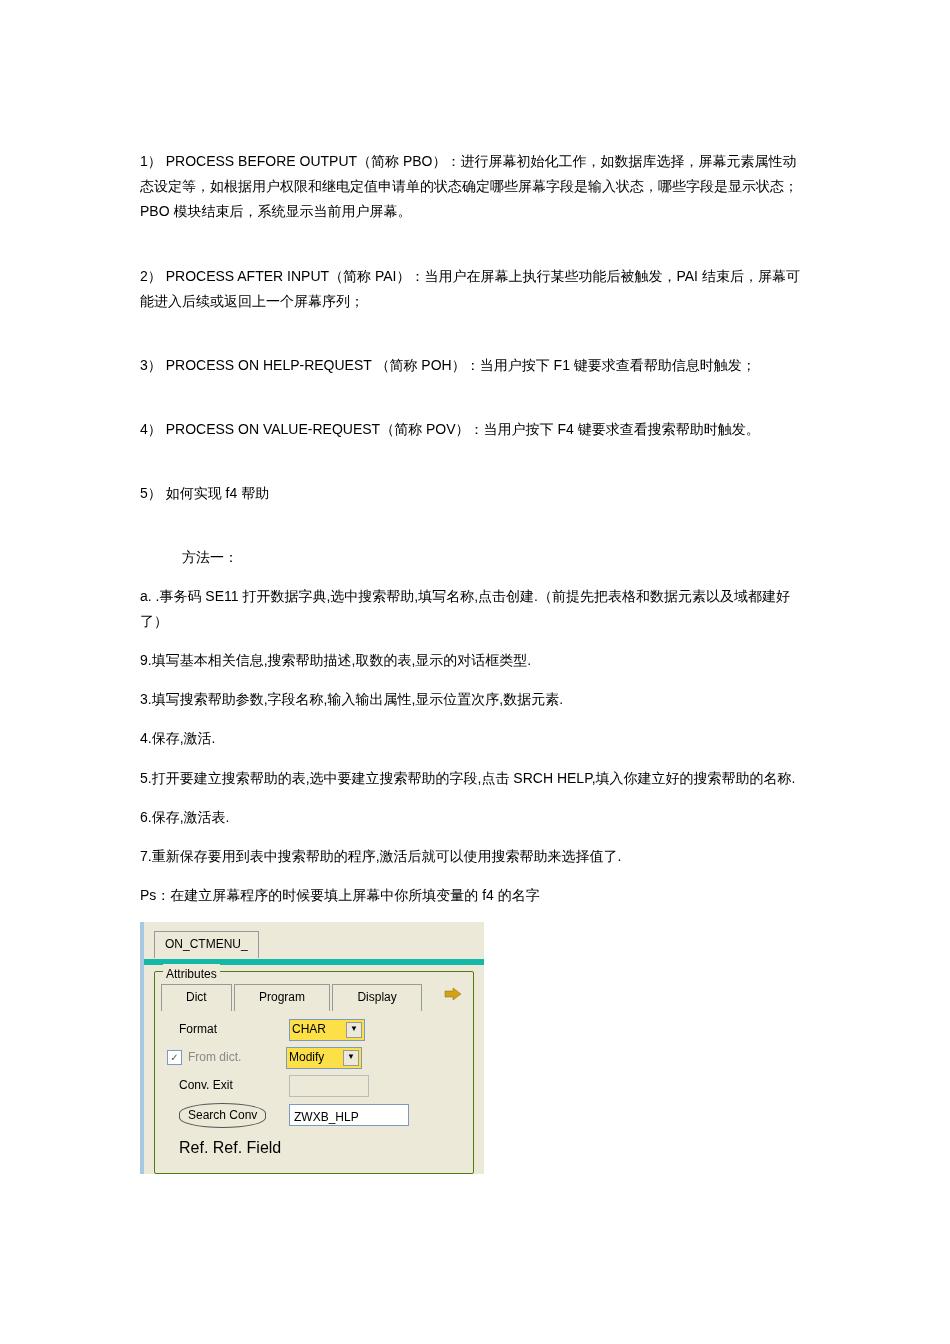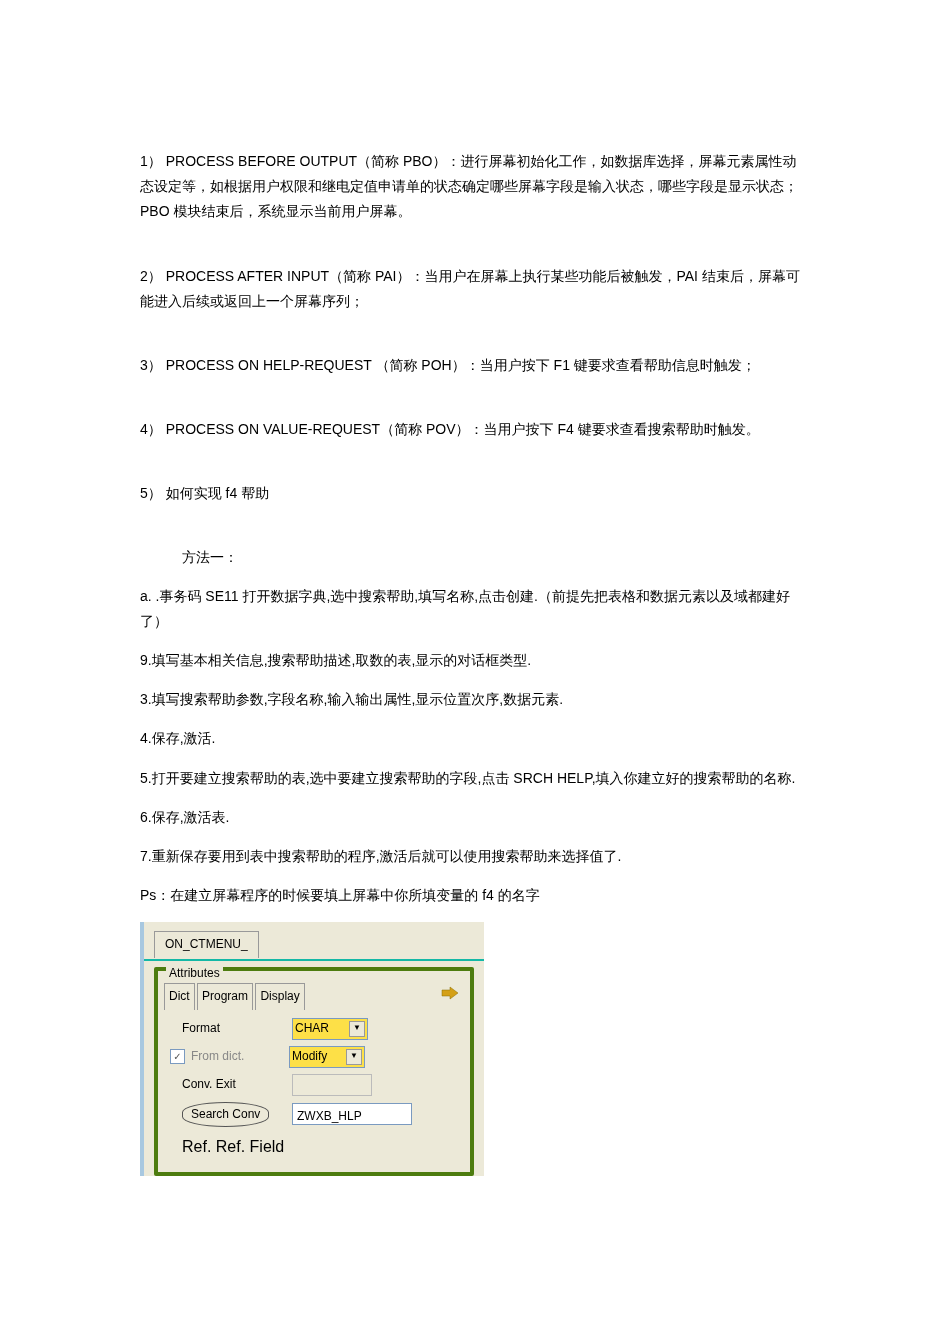--- a/index.html
+++ b/index.html
@@ -33,35 +33,35 @@
       width: 340px;
       background: #ece9d8;
       padding: 0;
       font-family: "MS Sans Serif", Tahoma, sans-serif;
       font-size: 12px;
       color: #000;
     }
     .tab-area {
       background: #ece9d8;
       padding: 8px 10px 2px 10px;
-      border-bottom: 2px solid #14b8a6;
+      border-bottom: 6px solid #14b8a6;
     }
     .small-tab {
       display: inline-block;
       background: #ece9d8;
       border: 1px solid #999;
       border-bottom: none;
       padding: 2px 10px;
       font-size: 12px;
       position: relative;
       top: 1px;
     }
     .attributes-panel {
       margin: 6px 10px 18px 10px;
-      border: 4px solid #4d7c0f;
+      border: 1px solid #4d7c0f;
       border-radius: 2px;
       background: #ece9d8;
       padding: 4px 6px 6px 6px;
       position: relative;
     }
     .attributes-label {
       position: absolute;
       top: -8px;
       left: 8px;
       background: #ece9d8;
@@ -69,21 +69,21 @@
       font-size: 12px;
     }
     .subtabs {
       margin: 8px 0 8px 0;
       position: relative;
     }
     .subtab {
       display: inline-block;
       border: 1px solid #999;
       border-bottom: none;
-      padding: 2px 4px;
+      padding: 2px 24px;
       background: #ece9d8;
       font-size: 12px;
       margin-right: -1px;
     }
     .subtab.active {
       background: #ece9d8;
       font-weight: normal;
     }
     .arrow-right {
       position: absolute;

